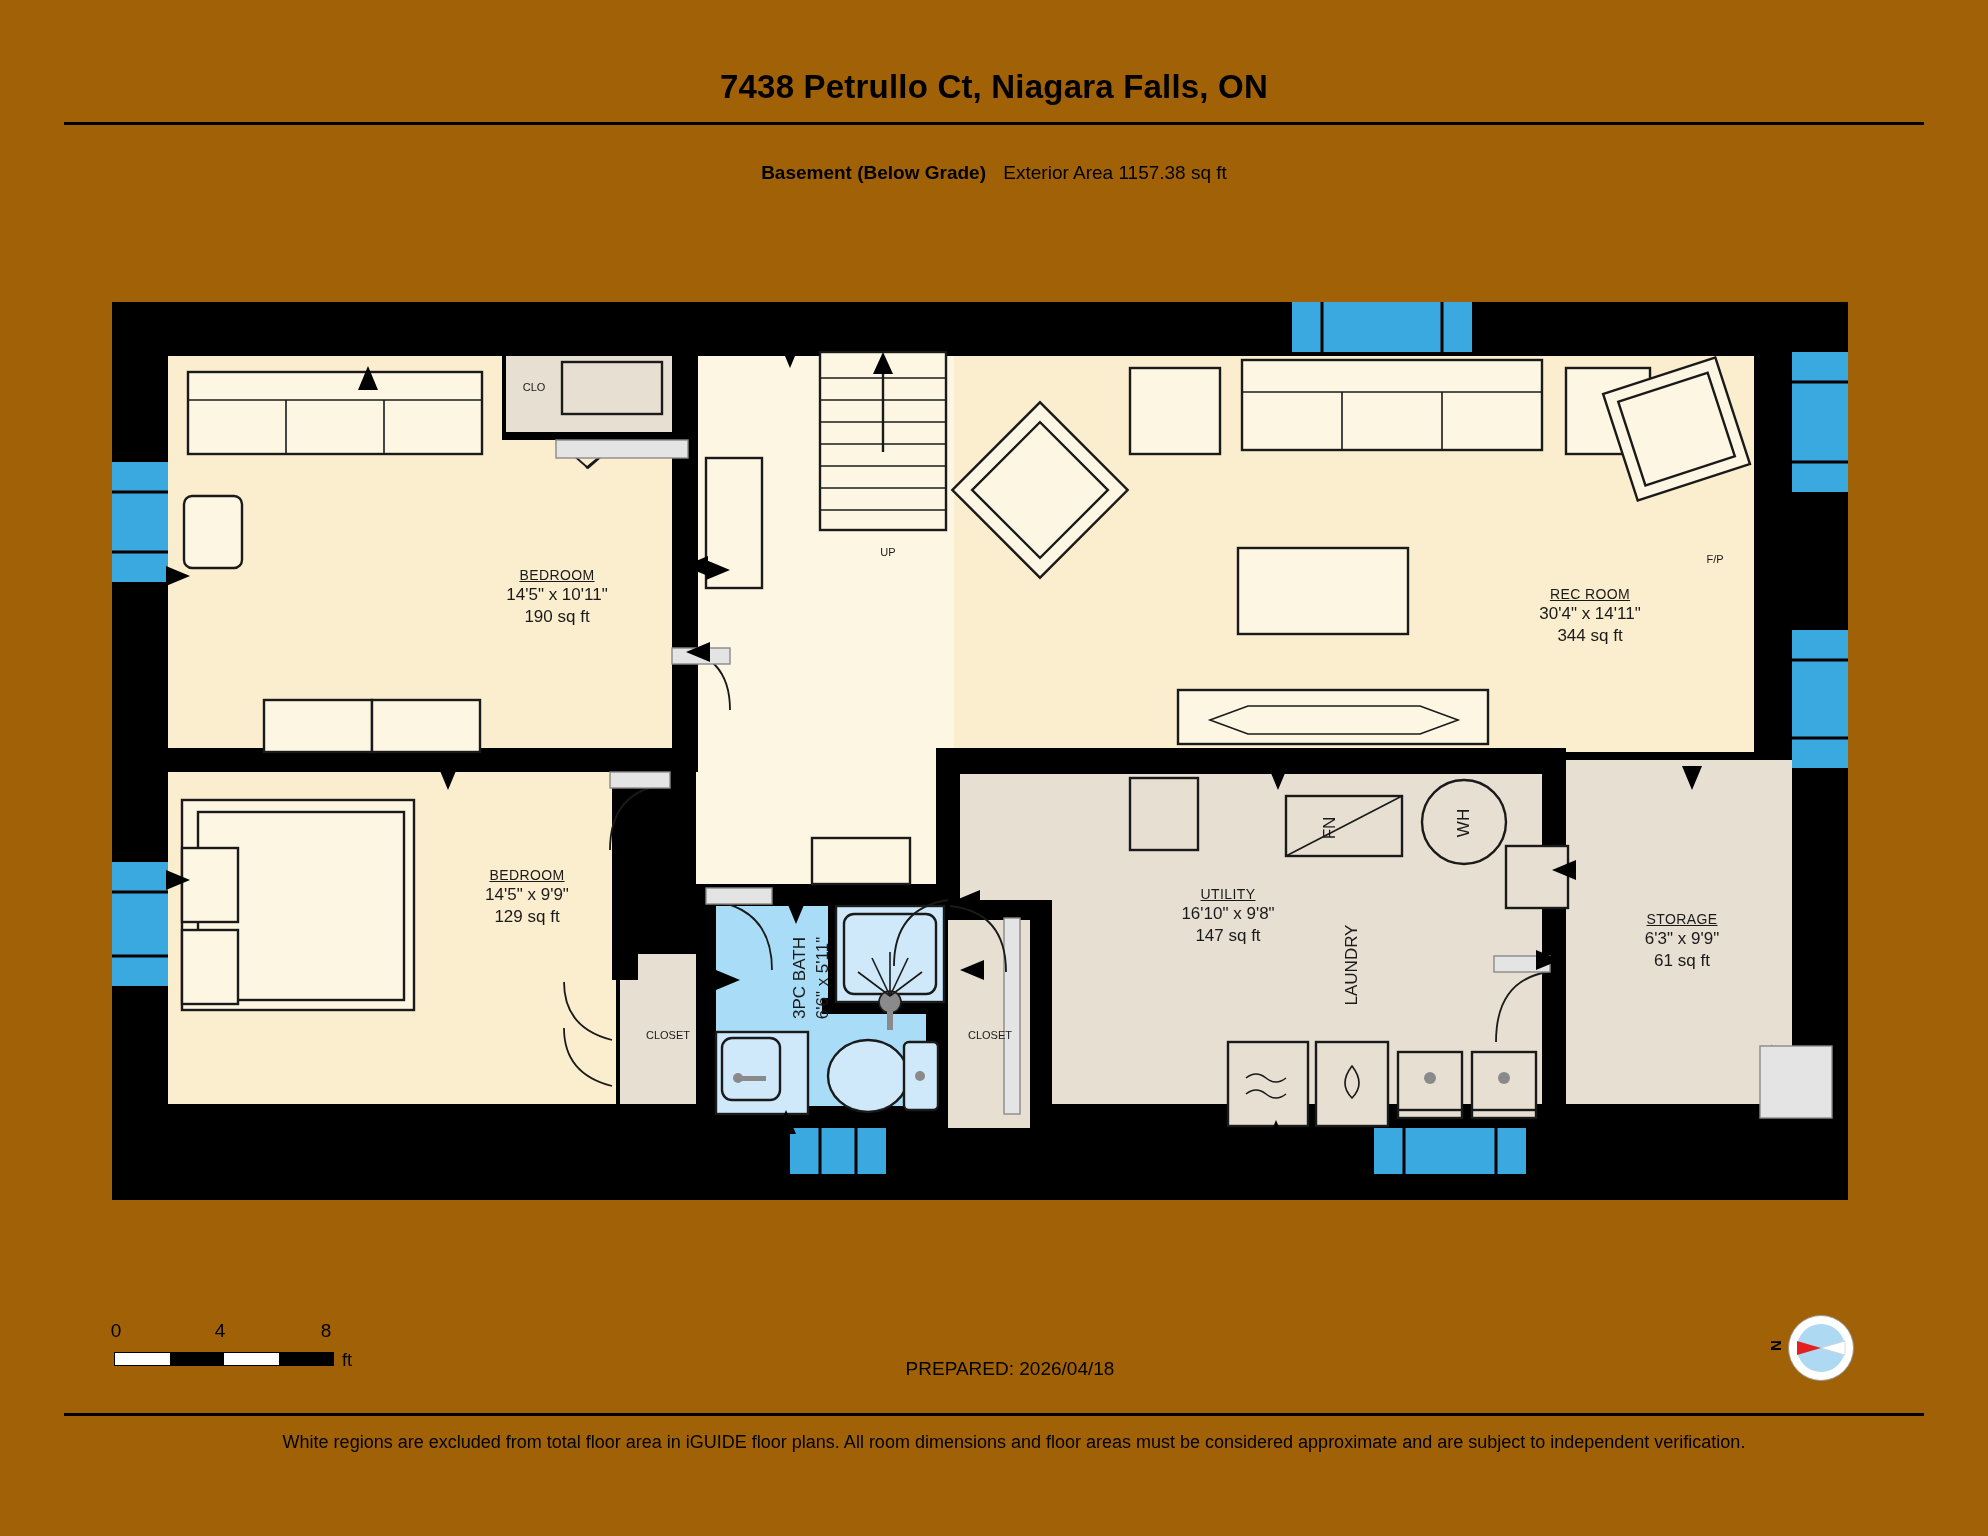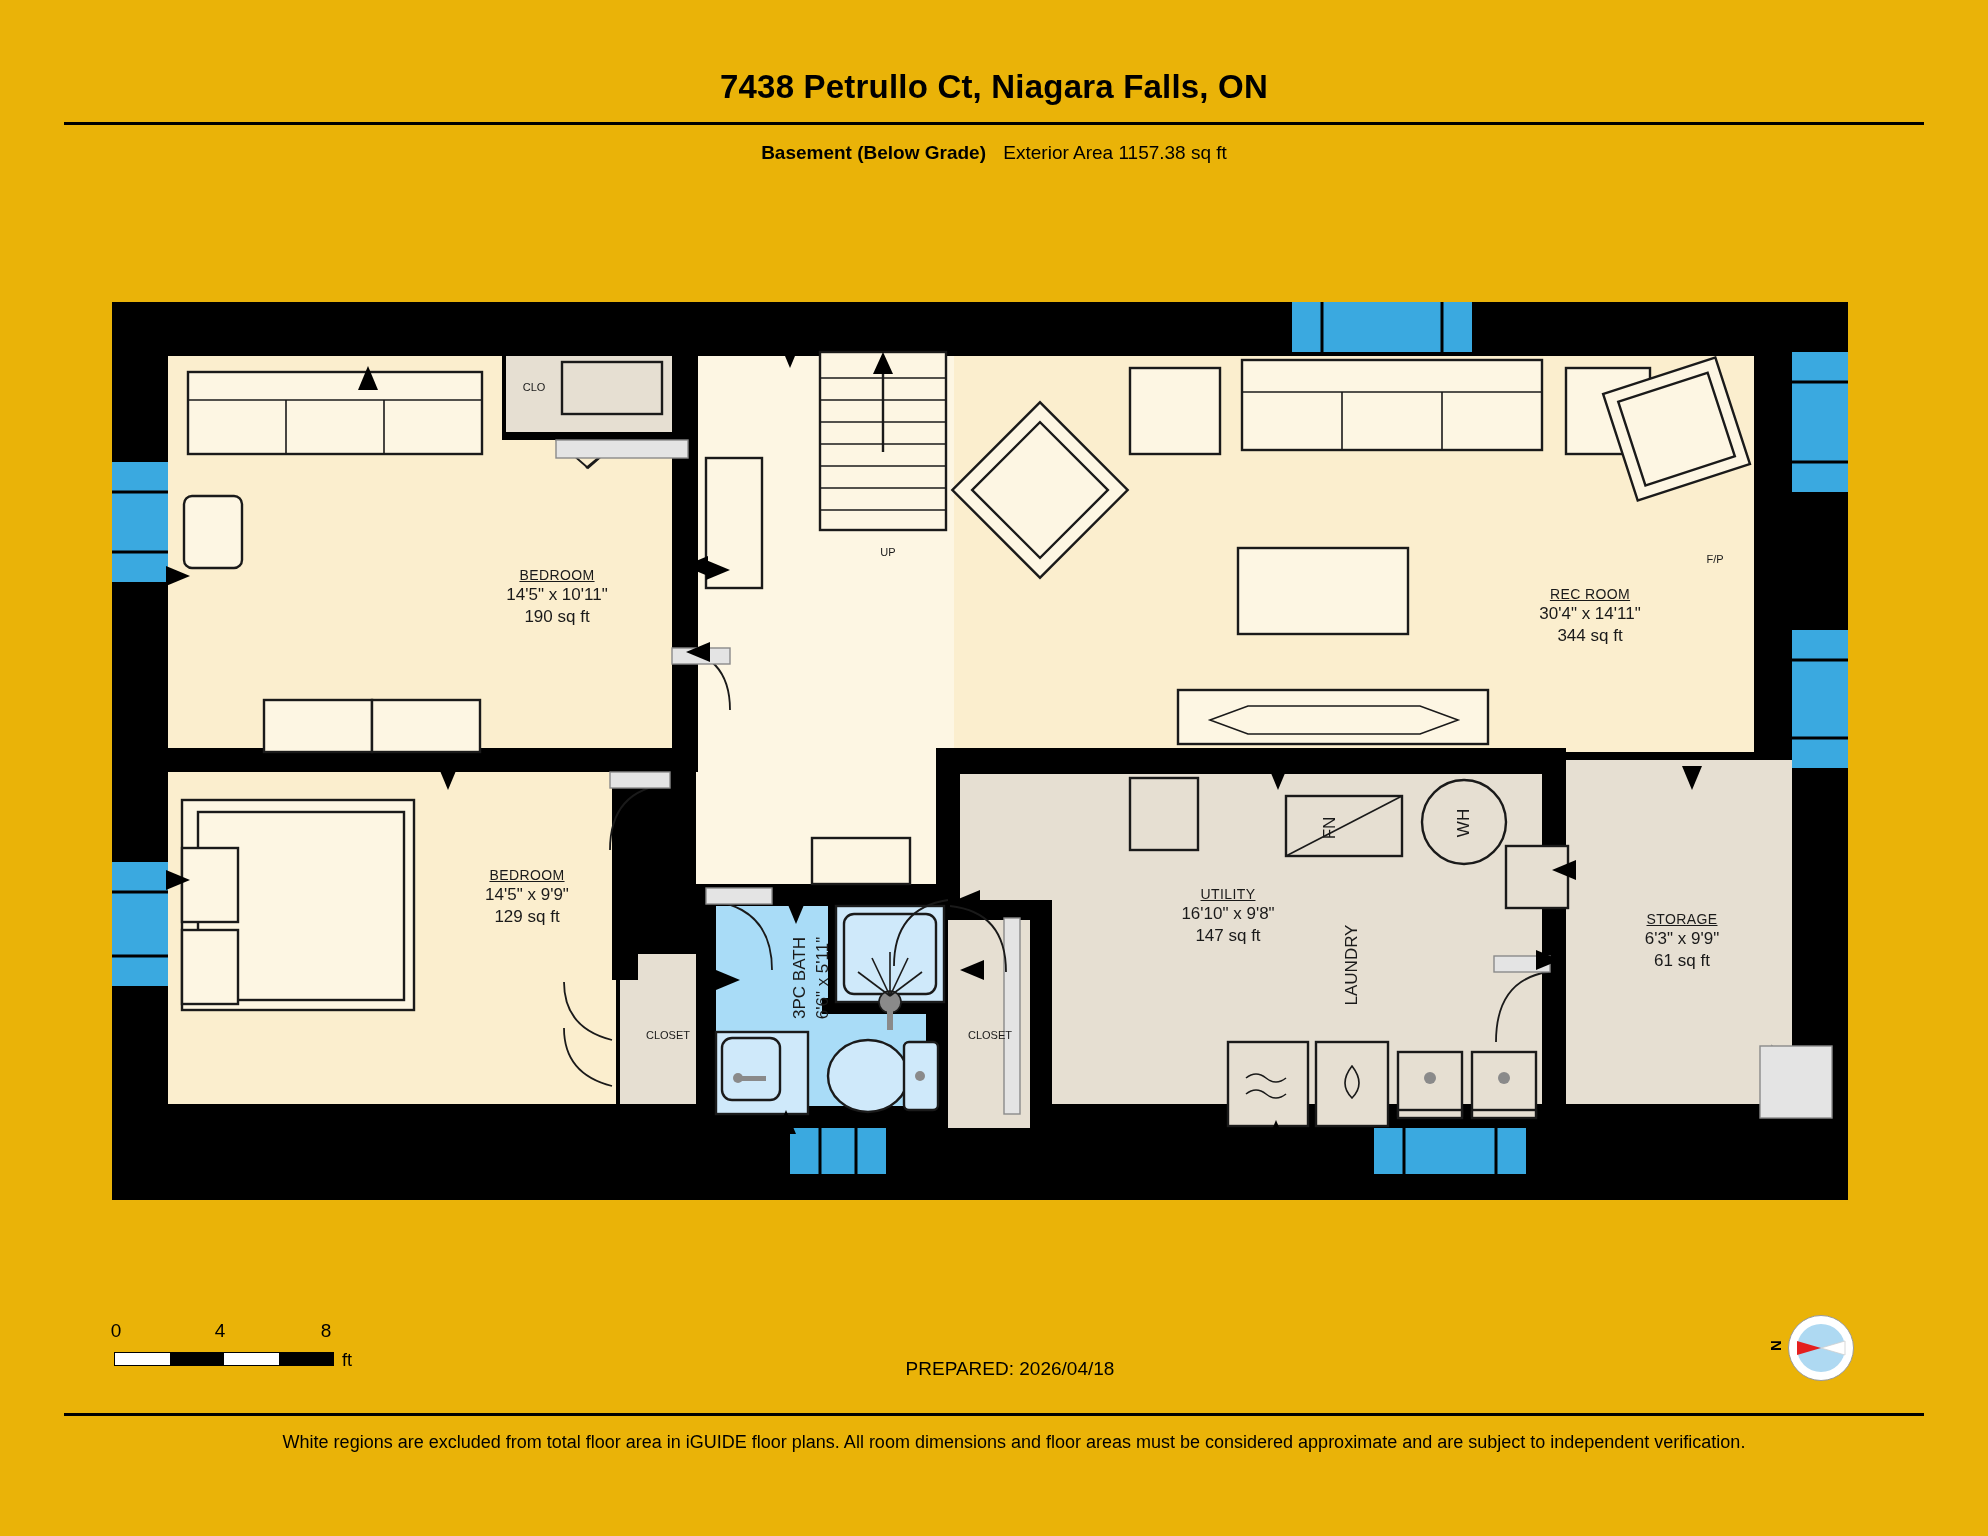--- a/index.html
+++ b/index.html
@@ -7,21 +7,21 @@
     margin: 0; padding: 0;
     width: 1988px; height: 1536px;
     background: #ffffff;
     font-family: "Liberation Sans", sans-serif;
     color: #000;
     overflow: hidden;
   }
   #page {
     position: relative;
     width: 1988px; height: 1536px;
-    background: #eab308;
+    background: #a16207;
   }
 
   
   .title {
     position: absolute;
     top: 68px; left: 0; width: 1988px;
     text-align: center;
     font-size: 33px;
     font-weight: bold;
     letter-spacing: 0.2px;
@@ -29,20 +29,21 @@
   .hr-top {
     position: absolute;
     left: 64px; top: 122px; width: 1860px; height: 0;
     border-top: 3px solid #000;
   }
   .sub-row {
     position: absolute;
     left: 0; width: 1988px;
     text-align: center;
     font-size: 19px;
+    margin-top: 20px;
   }
   .sub-row.r1 { top: 142px; }
   .sub-row.r2 { top: 175px; }
   .sub-row .lbl { font-weight: bold; }
   .sub-row .val { font-weight: normal; margin-left: 12px; }
   .sub-row.r2 .val { margin-left: 0; padding-left: 196px; }
 
   
   .scalebar-wrap {
     position: absolute;

